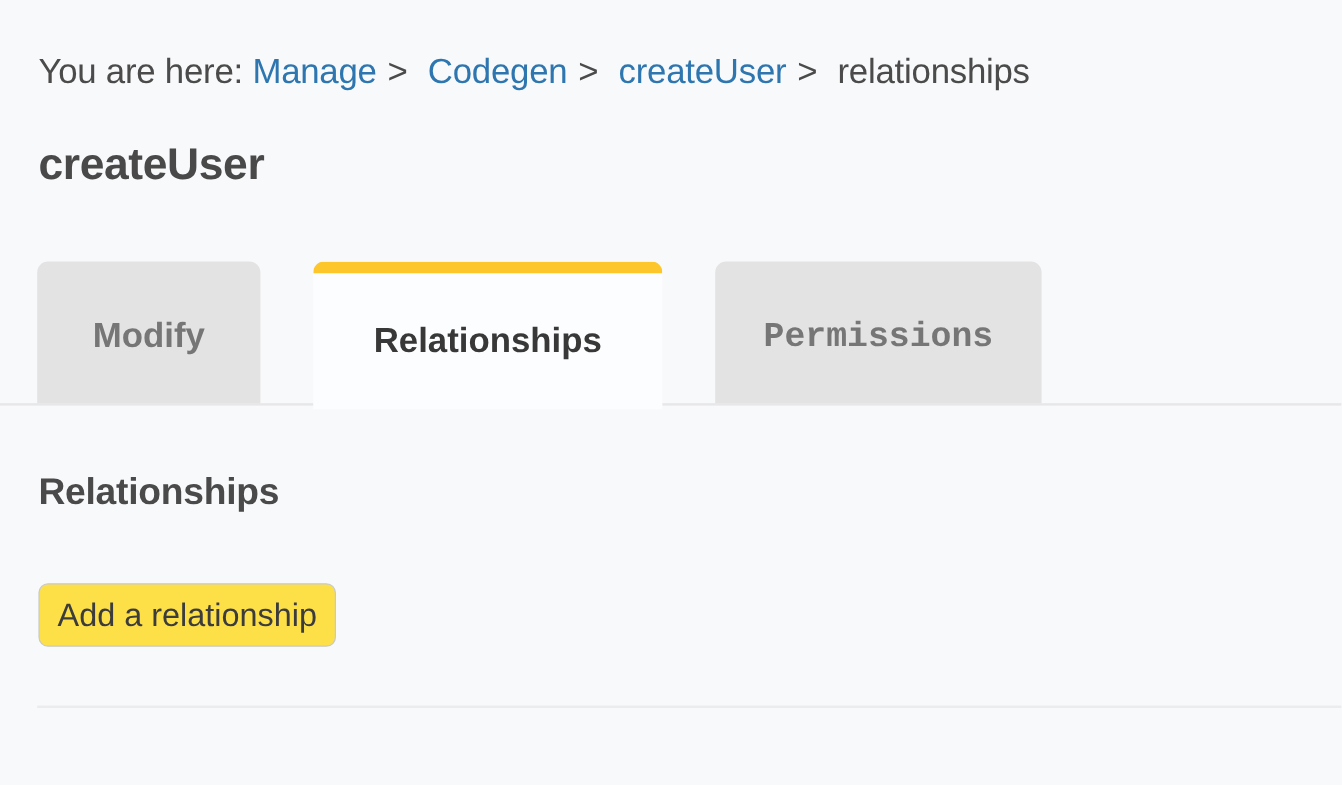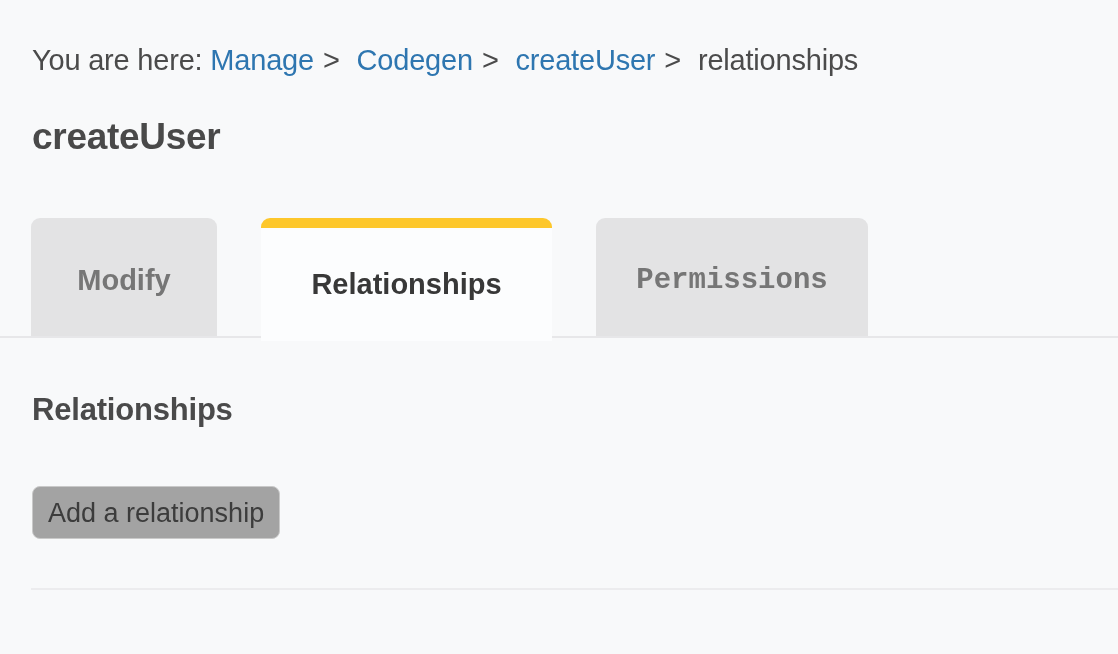--- a/index.html
+++ b/index.html
@@ -76,21 +76,21 @@
   .section-title {
     margin-top: 54px;
     font-size: 31px;
     font-weight: bold;
     color: #4a4a4a;
     letter-spacing: -0.2px;
   }
   .add-btn {
     margin-top: 58px;
     display: inline-block;
-    background: #a3a3a3;
+    background: #fde047;
     border: 1px solid #c9c9c9;
     border-radius: 8px;
     font-family: "Liberation Sans", "DejaVu Sans", sans-serif;
     font-size: 27px;
     color: #3c3c3c;
     padding: 0 15px;
     height: 53px;
     line-height: 50px;
     cursor: pointer;
   }

